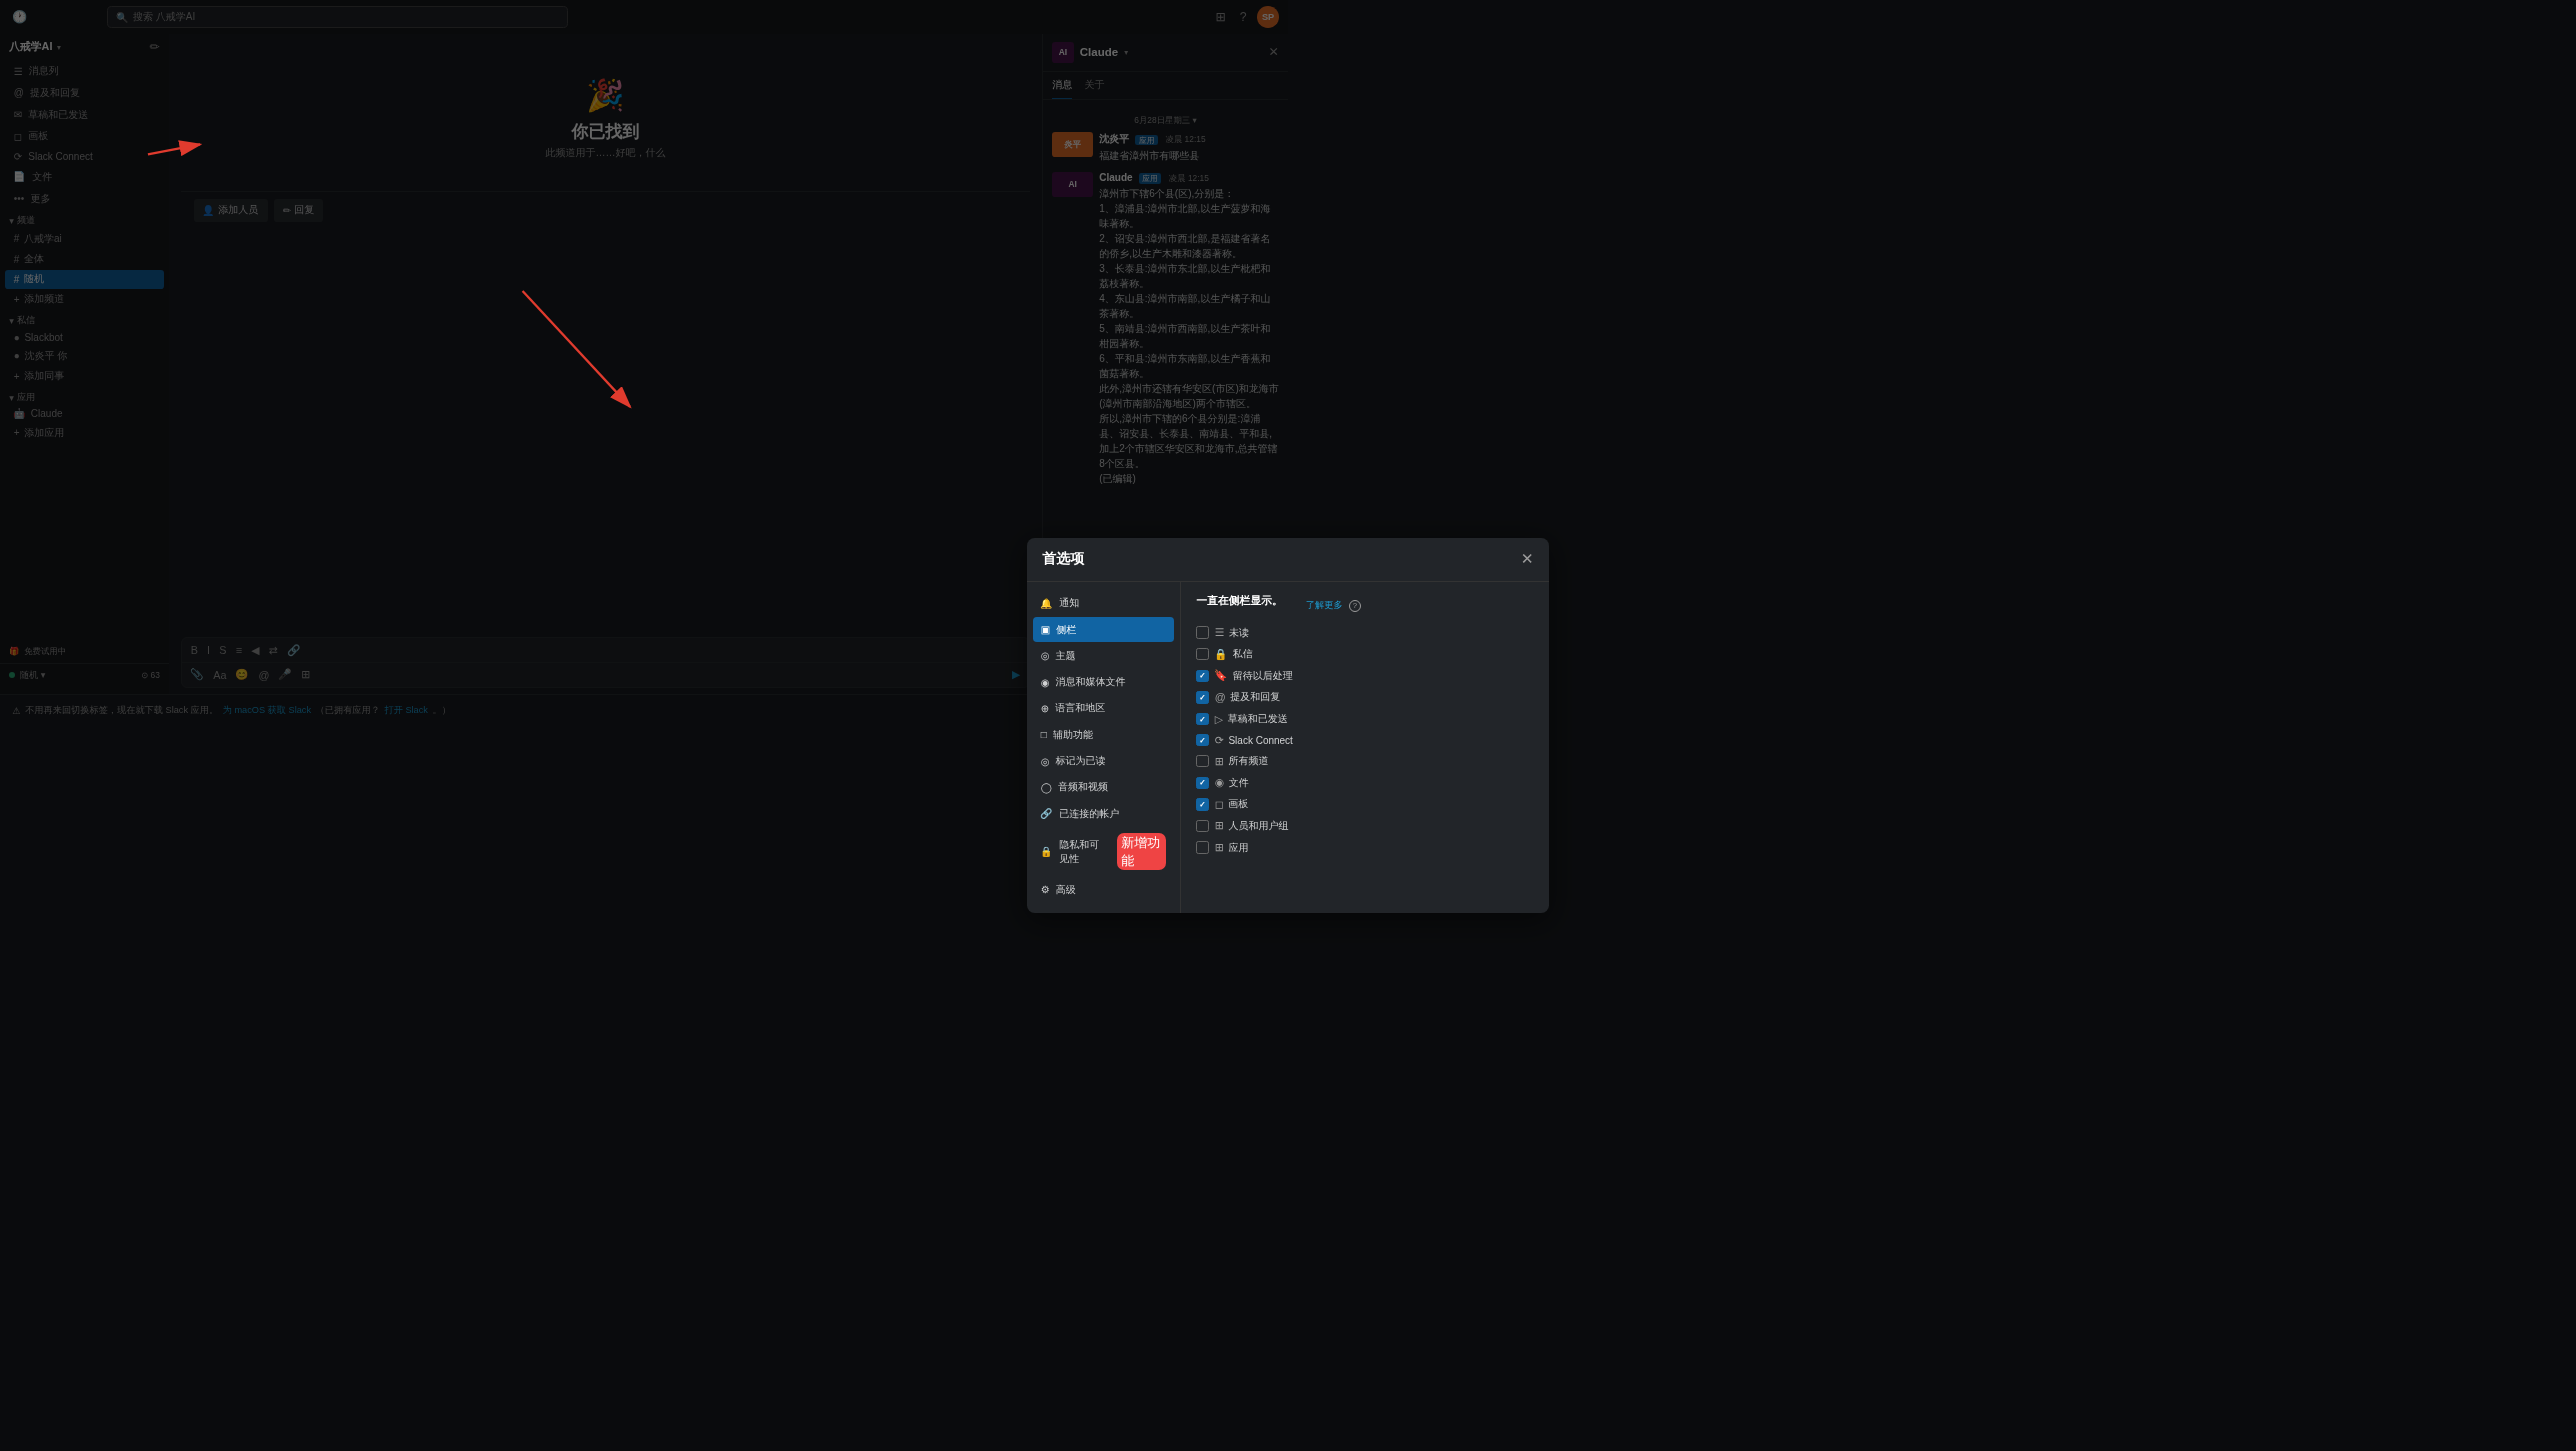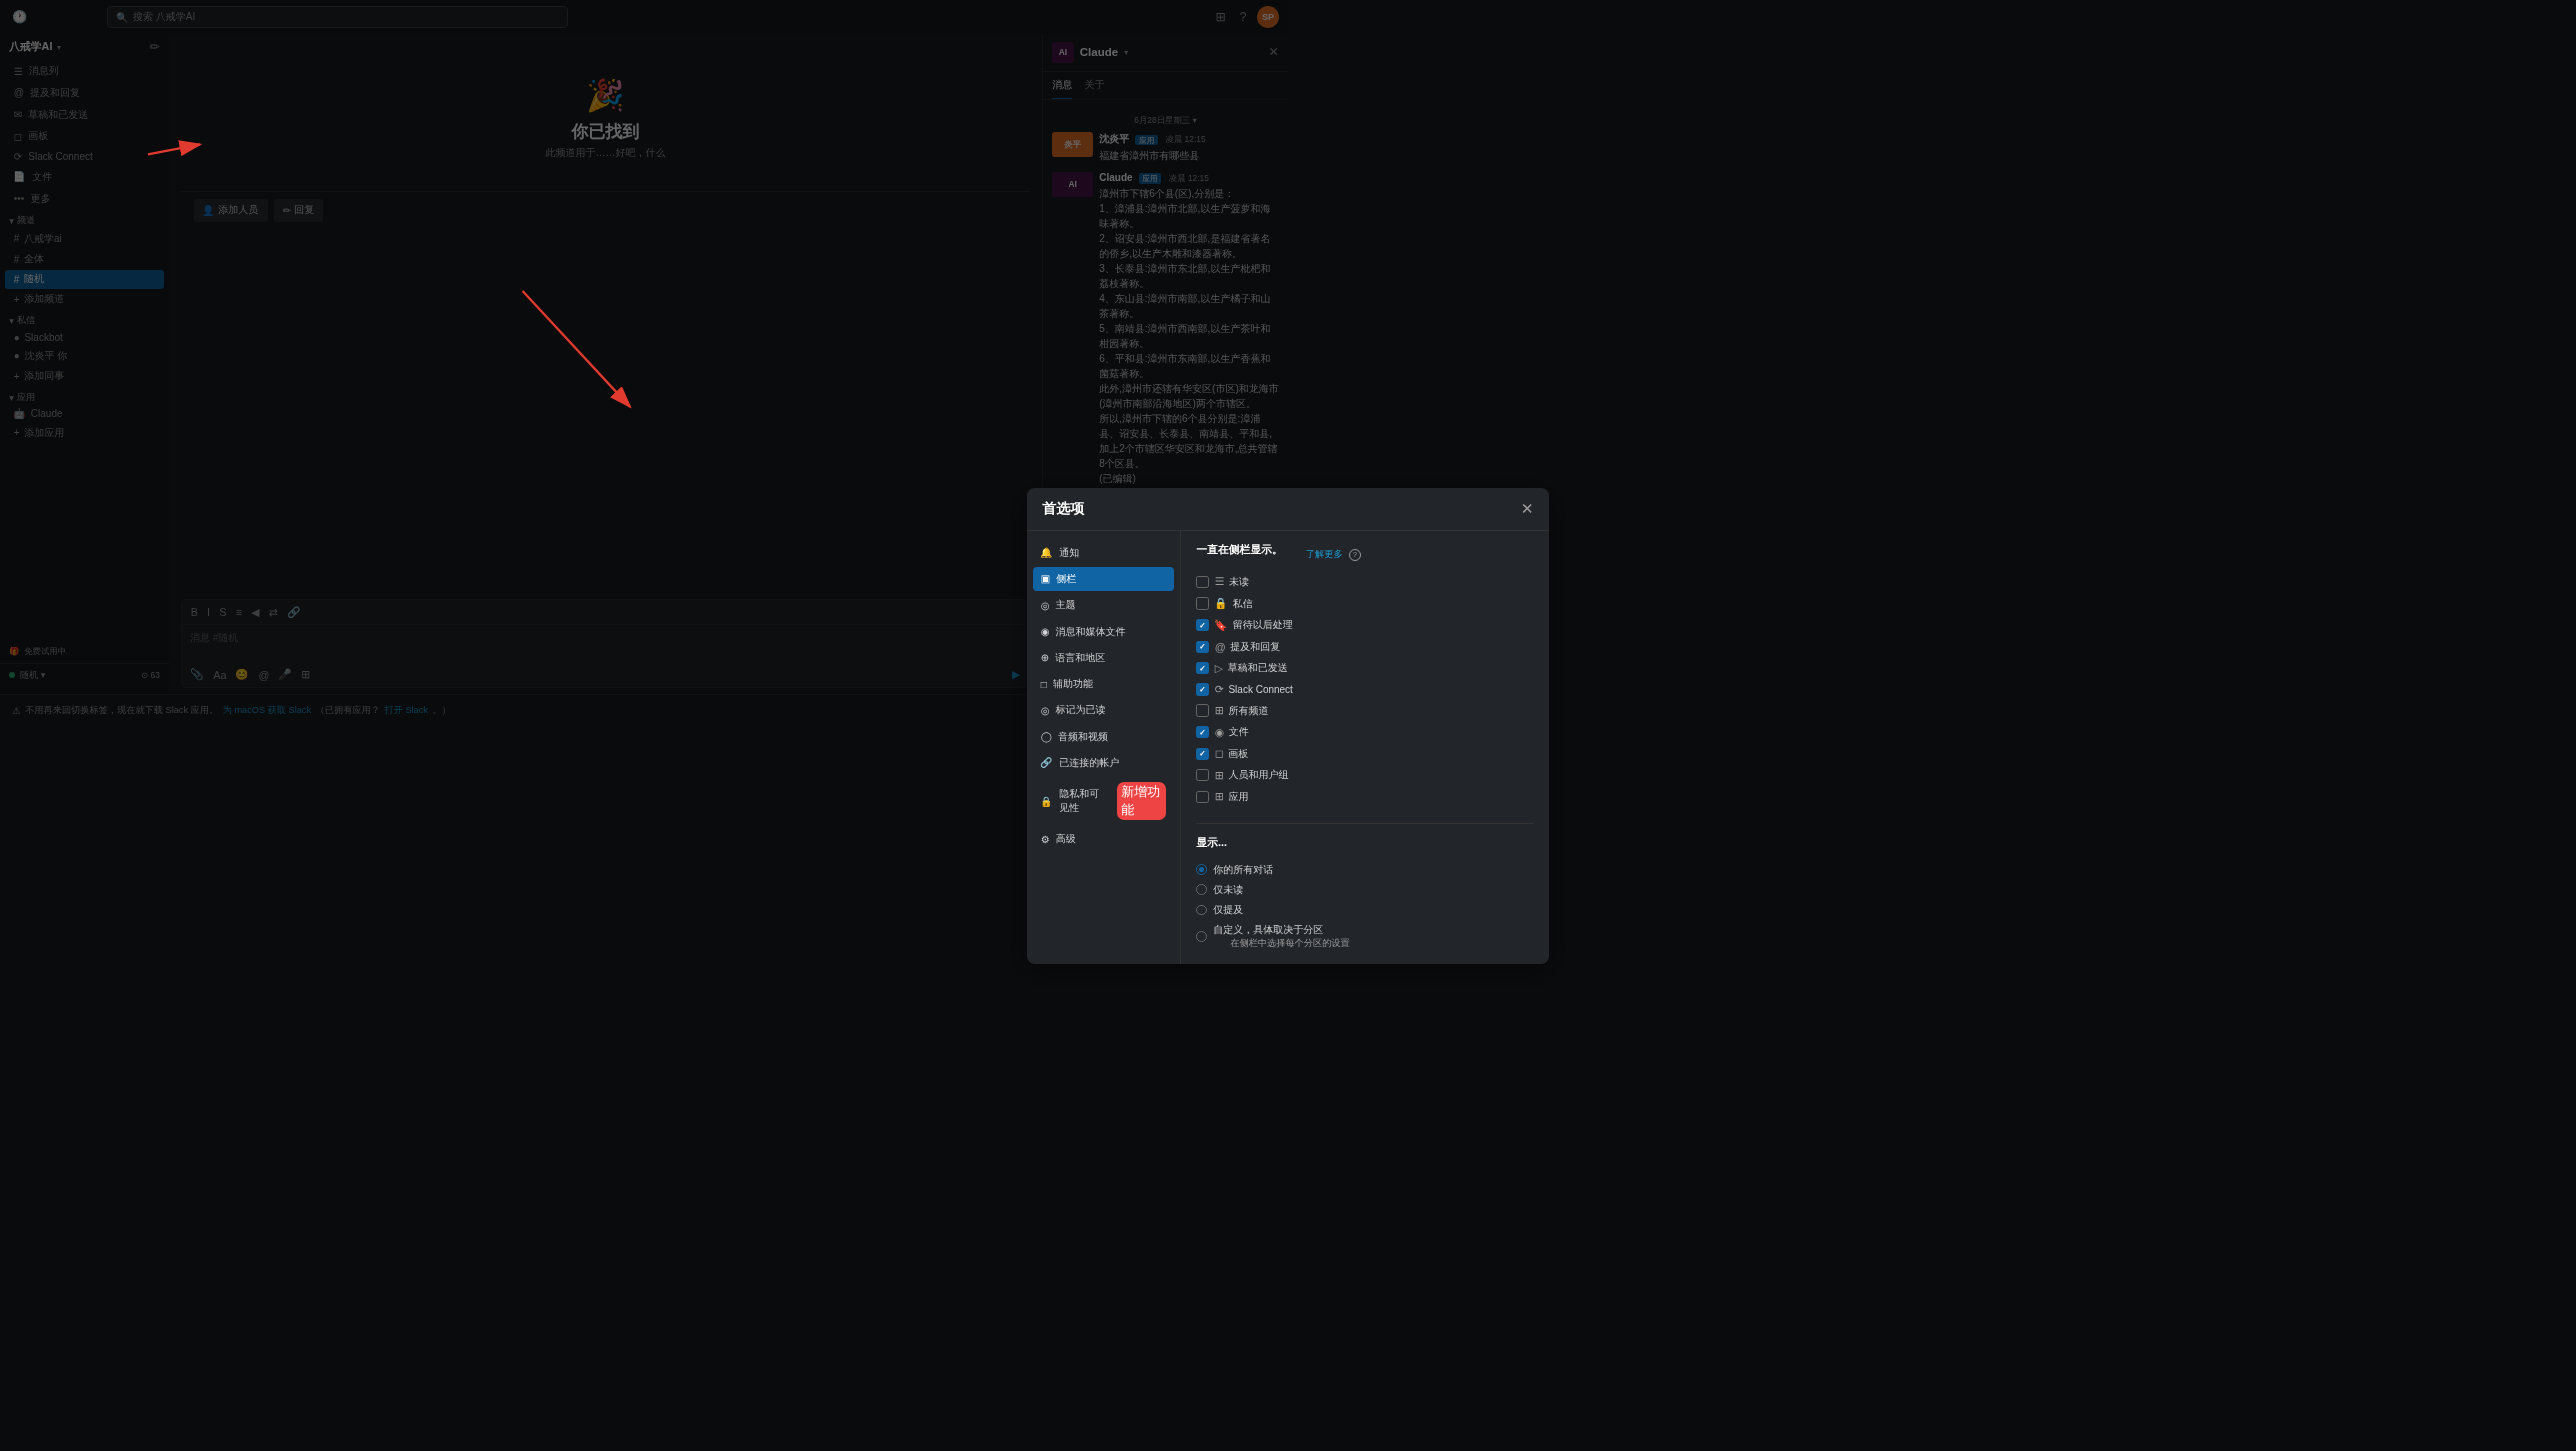--- a/index.html
+++ b/index.html
@@ -733,23 +733,20 @@
       <div class="message-input-area">
         <div style="border: 0.8px solid #2a2d31; border-radius: 6.1px; background: #222529;">
           <div class="message-toolbar">
             <button class="toolbar-btn">B</button>
             <button class="toolbar-btn">I</button>
             <button class="toolbar-btn">S</button>
             <button class="toolbar-btn">≡</button>
             <button class="toolbar-btn">◀</button>
             <button class="toolbar-btn">⇄</button>
             <button class="toolbar-btn">🔗</button>
-          </div>
-          <div style="padding: 6.1px 7.7px; min-height: 38px;">
-            <span style="color: #666;">消息 #随机</span>
           </div>
           <div class="input-bottom-bar">
             <button class="toolbar-btn">📎</button>
             <button class="toolbar-btn">Aa</button>
             <button class="toolbar-btn">😊</button>
             <button class="toolbar-btn">@</button>
             <button class="toolbar-btn">🎤</button>
             <button class="toolbar-btn">⊞</button>
             <button class="toolbar-btn" style="margin-left: auto; color: #1d9bd1;">▶</button>
           </div>
@@ -963,39 +960,17 @@
           </span>
         </div>
         <div class="checkbox-item">
           <div class="checkbox"></div>
           <span class="checkbox-label">
             <span class="item-icon">⊞</span>
             <span>应用</span>
           </span>
         </div>
 
-        <div class="display-section">
-          <div class="modal-section-title">显示...</div>
-          <div class="radio-item">
-            <div class="radio checked"></div>
-            <span class="radio-label">你的所有对话</span>
-          </div>
-          <div class="radio-item">
-            <div class="radio"></div>
-            <span class="radio-label">仅未读</span>
-          </div>
-          <div class="radio-item">
-            <div class="radio"></div>
-            <span class="radio-label">仅提及</span>
-          </div>
-          <div class="radio-item">
-            <div class="radio"></div>
-            <div>
-              <span class="radio-label">自定义，具体取决于分区</span>
-              <div style="color: #9b9b9b; font-size: 9.2px; margin-left: 0; padding-left: 17px;">在侧栏中选择每个分区的设置</div>
-            </div>
-          </div>
-        </div>
       </div>
     </div>
   </div>
 </div>
 
 
 </body></html>

